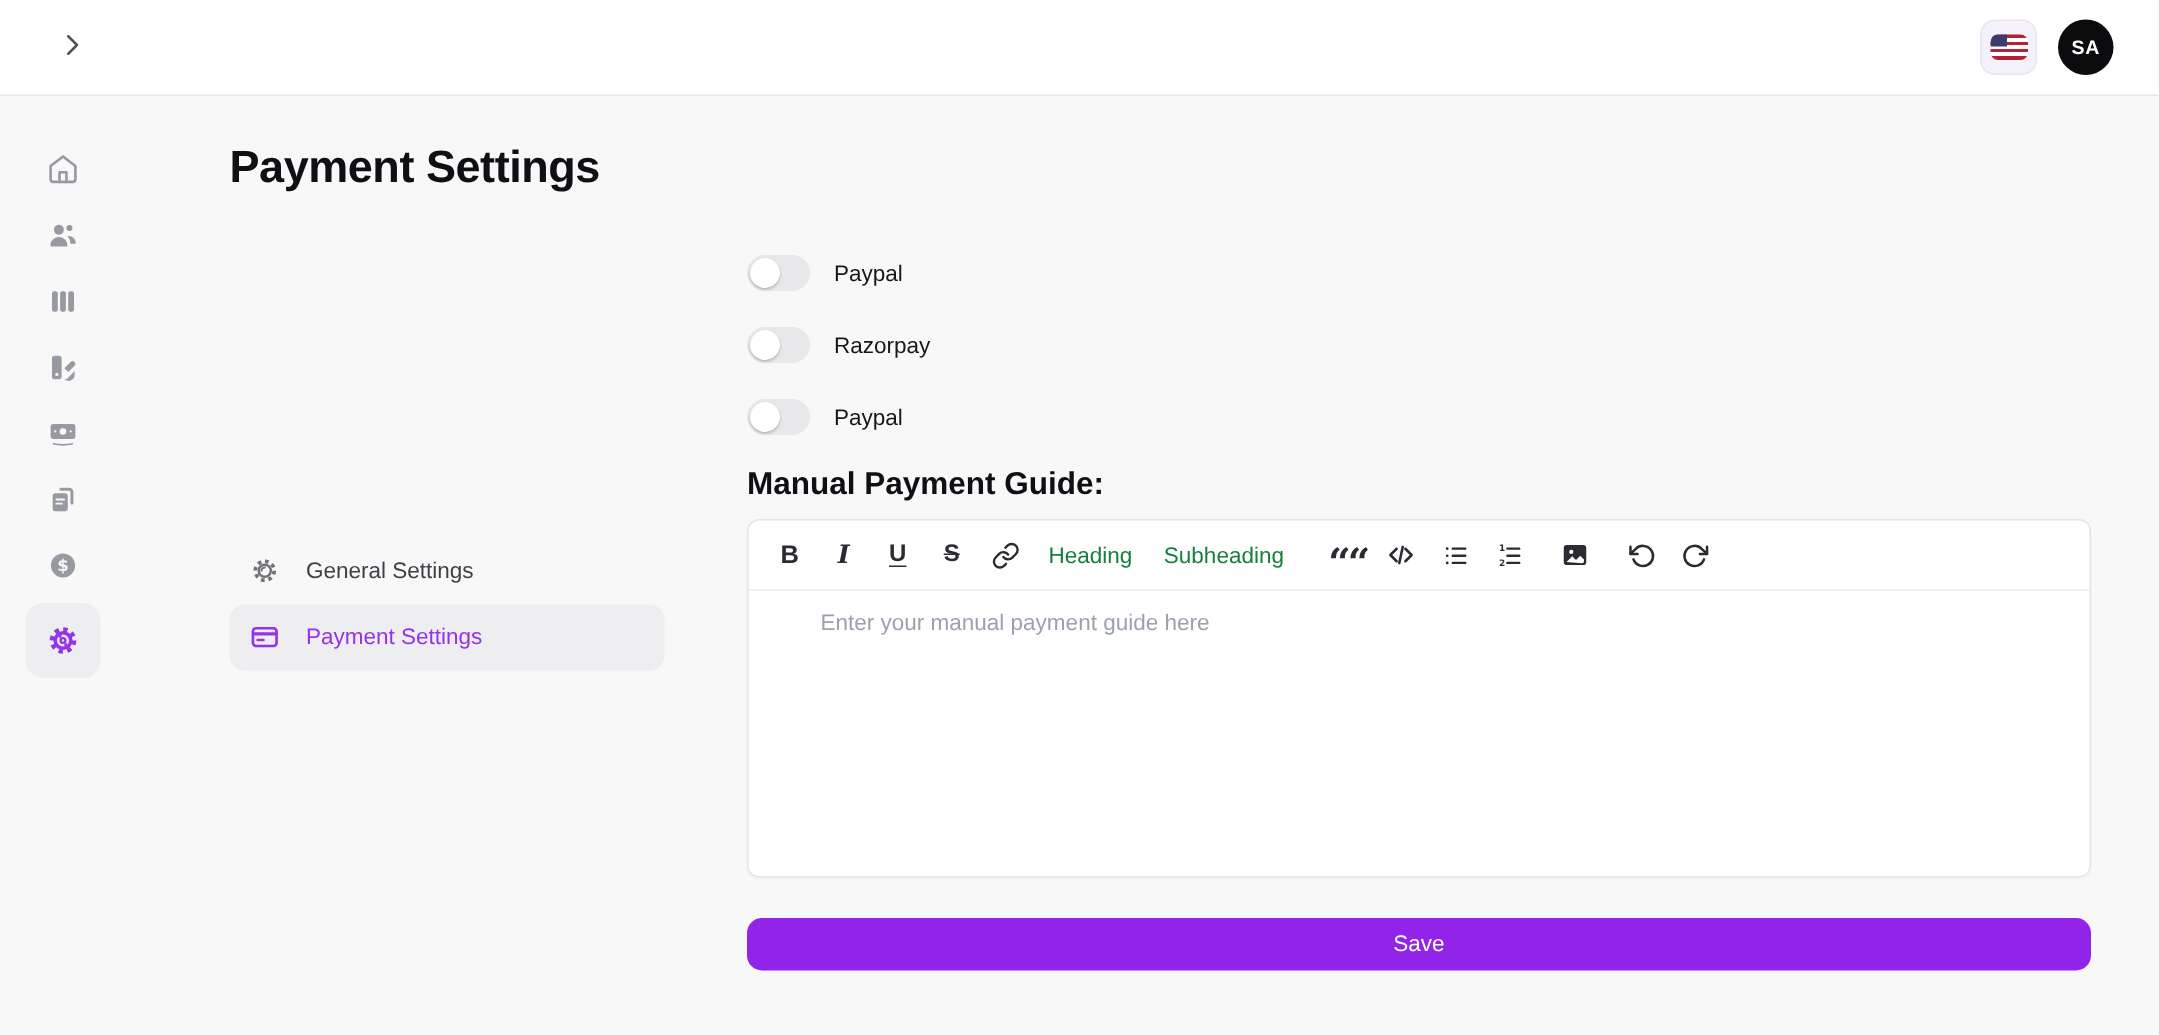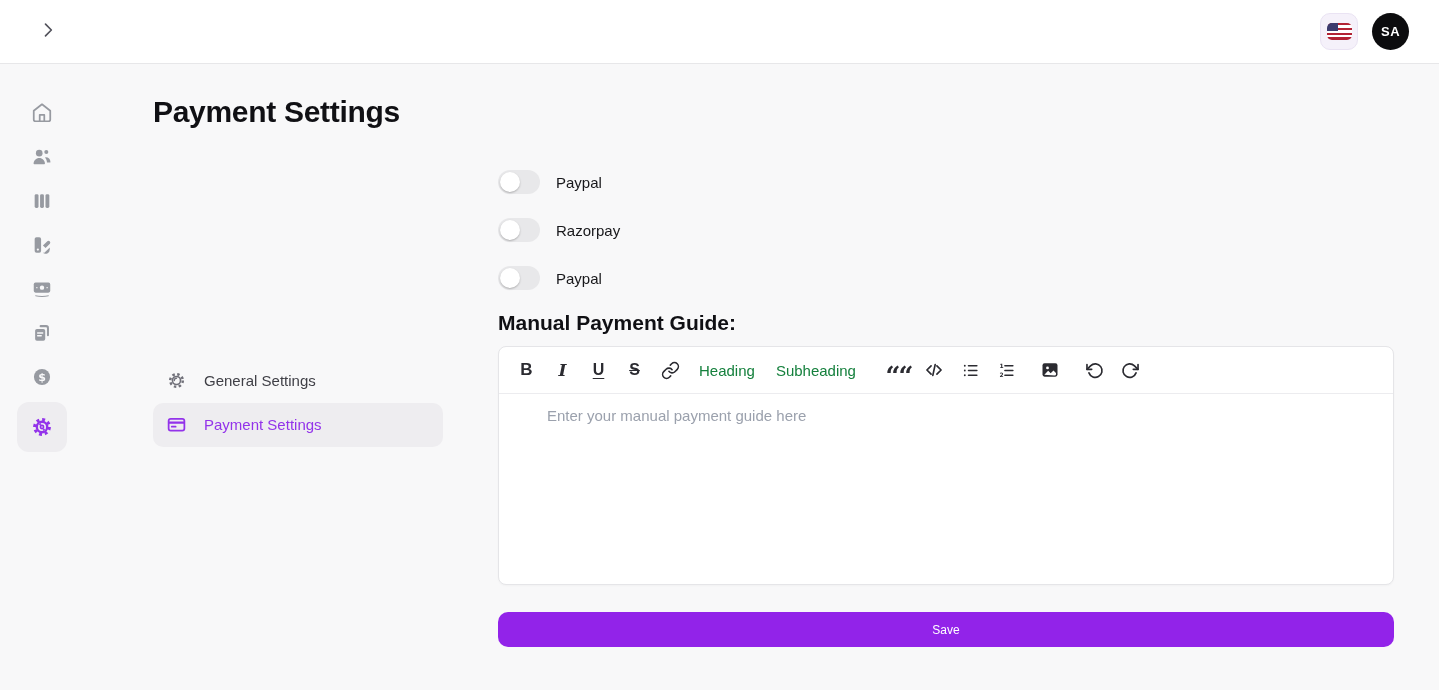--- a/index.html
+++ b/index.html
@@ -70,21 +70,21 @@
   .tb-text { font-size:15px; font-weight:500; color:#15803d; padding:0 10px; }
   .tb-quote { font-family:"DejaVu Serif",serif; font-size:26px; font-weight:700; line-height:10px;
               padding-top:12px; letter-spacing:-2px; }
   .tb-gap-sm { margin-left:14px; }
   .tb-gap-xs { margin-left:8px; }
 
   .editor-body { padding:13px 12px; }
   .editor-placeholder { font-size:15px; color:#9ba1ad;margin-left:36px; }
 
   .save-btn { margin-top:27px; width:896px; height:35px; border:none; border-radius:10px;
-              background:#9223e9; color:#ffffff; font-size:12px; font-weight:500; cursor:pointer;
+              background:#9223e9; color:#ffffff; font-size:15px; font-weight:500; cursor:pointer;
               font-family:inherit; }
 </style>
 </head>
 <body>
 
 <header class="topbar">
   <button class="collapse-btn">
     <span>
       <svg width="20" height="20" viewBox="0 0 24 24" fill="none" stroke="currentColor" stroke-width="2" stroke-linecap="round" stroke-linejoin="round">
           <polyline points="9 5 16 12 9 19"></polyline>

